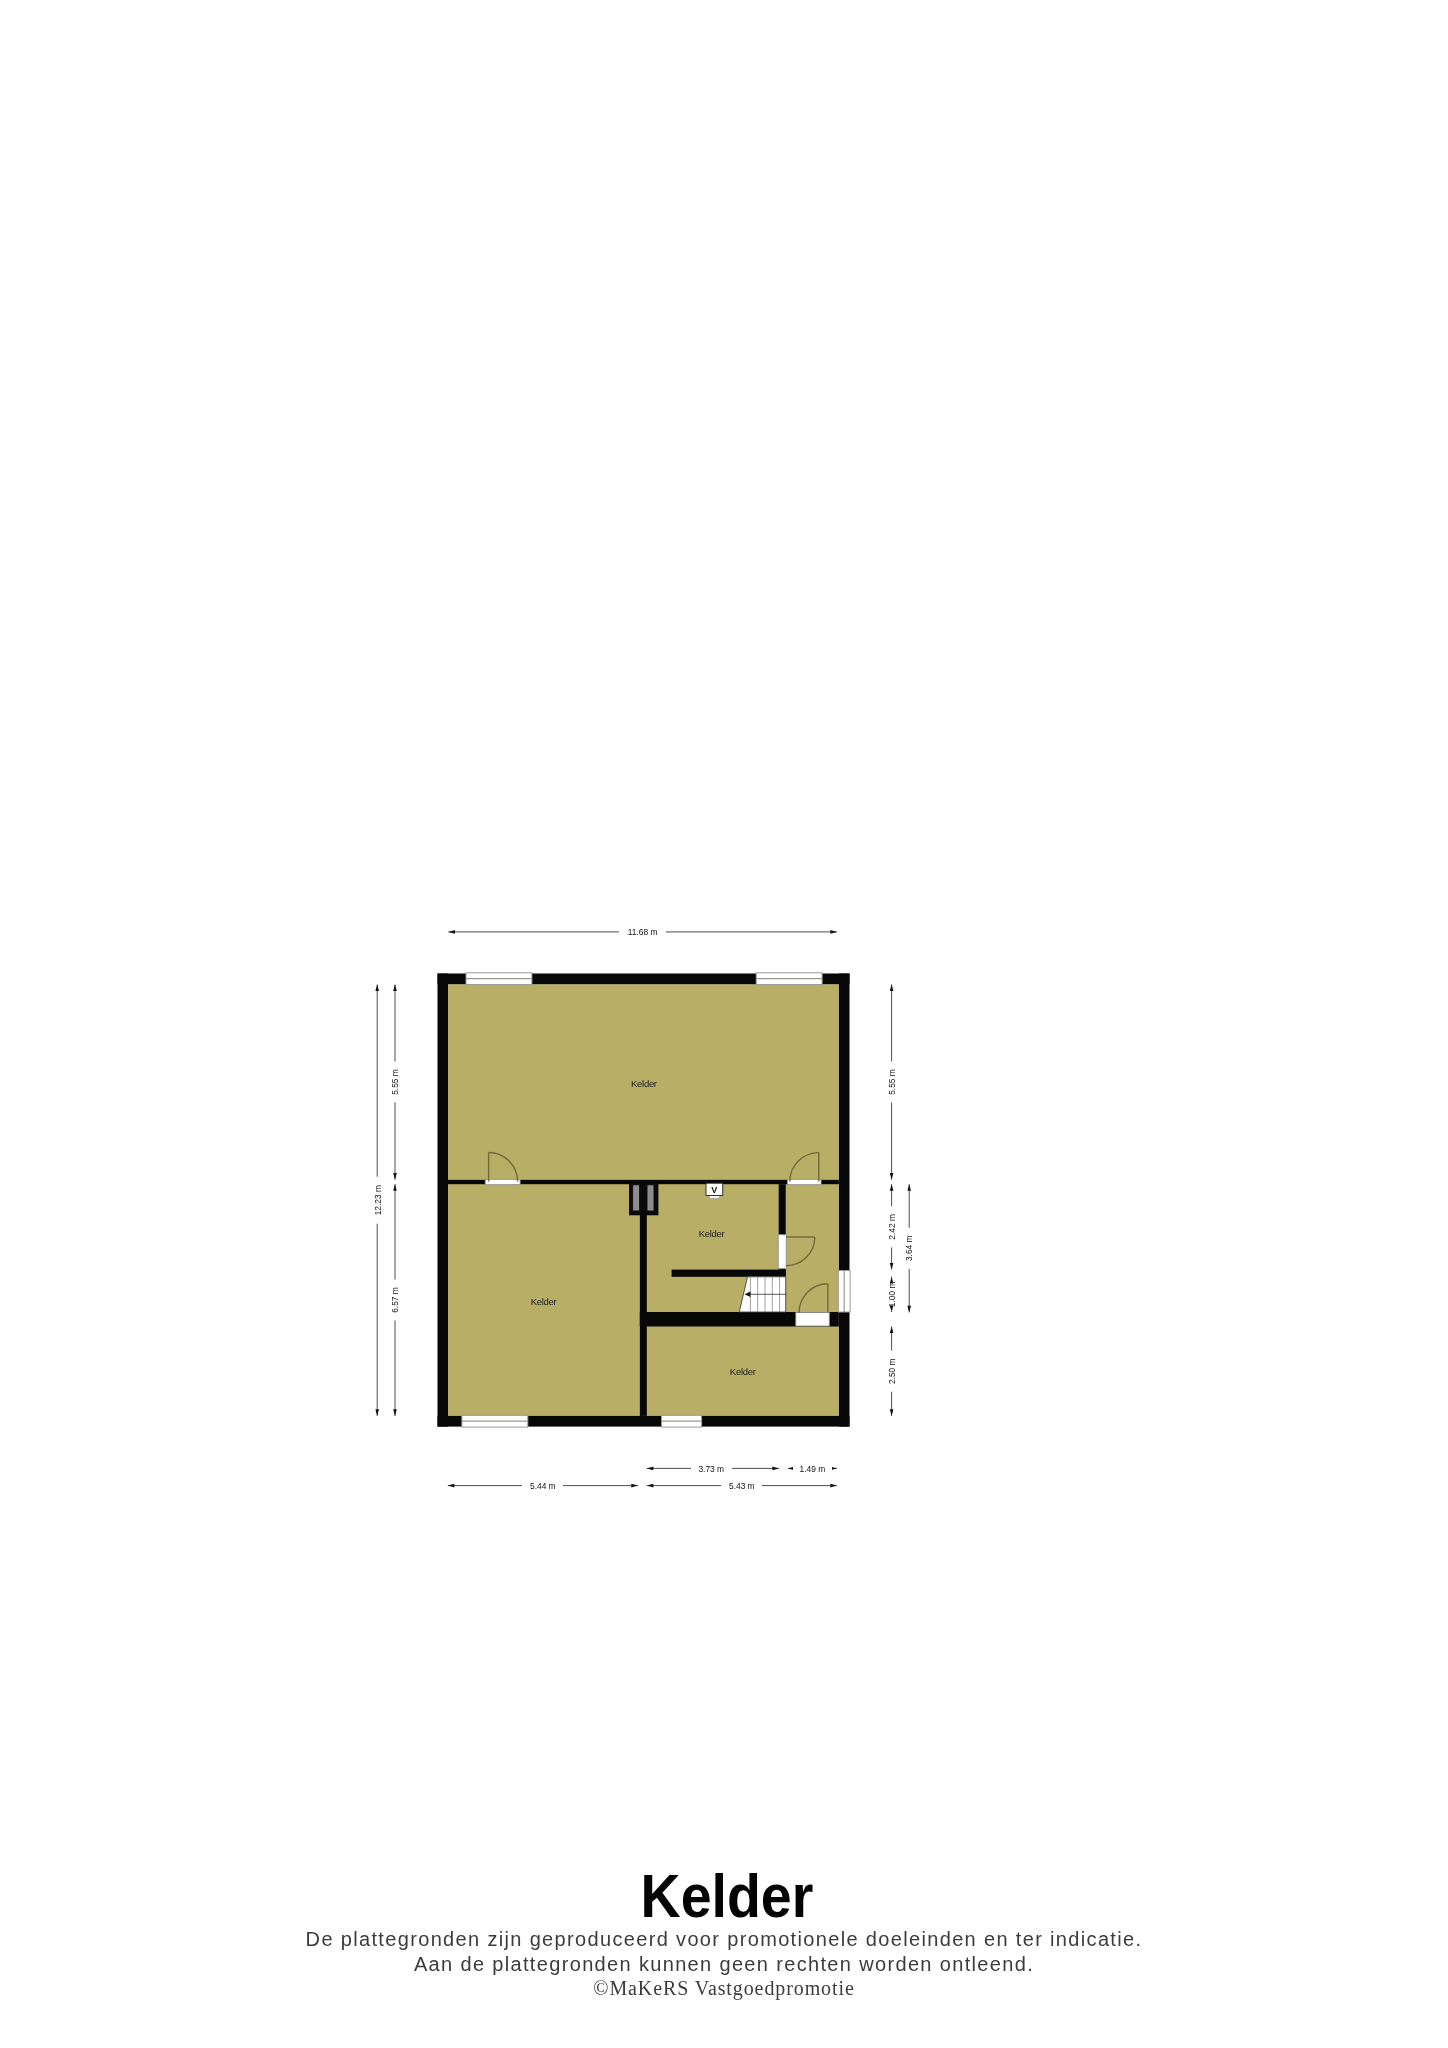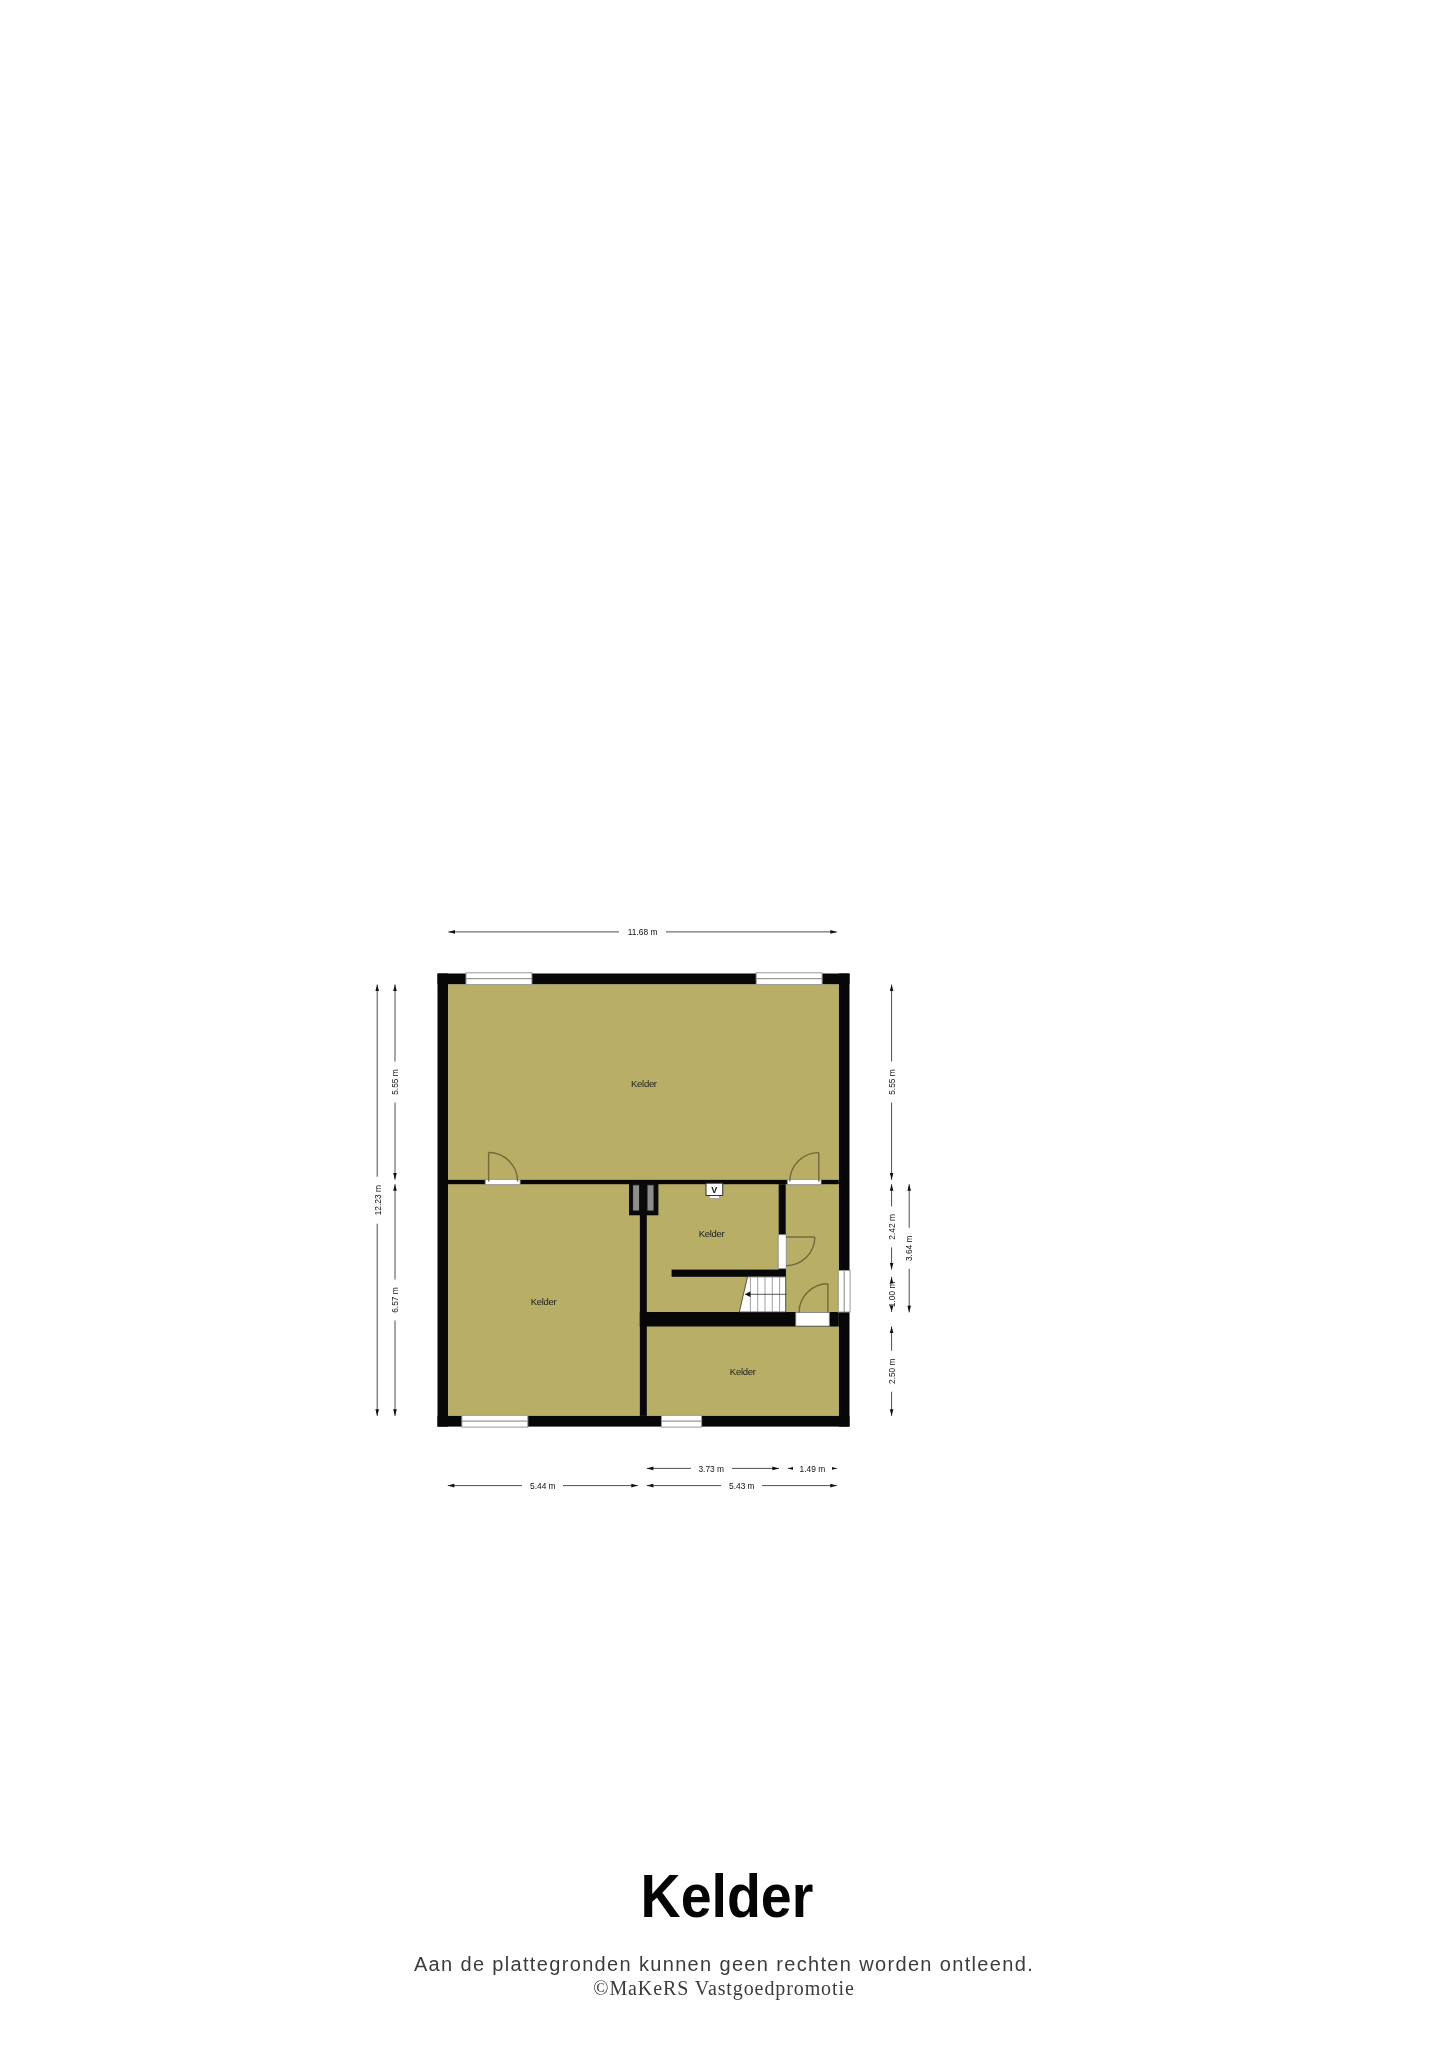--- a/index.html
+++ b/index.html
@@ -236,17 +236,18 @@
     <rect x="902.7" y="1227.8" width="13" height="41" fill="#ffffff"></rect>
     <text x="909.2" y="1248.3" font-size="8.4" fill="#111111" text-anchor="middle" transform="rotate(-90 909.2 1248.3)" dy="3.3">3.64 m</text>
   </g>
 </svg>
 
 <div style="position:absolute;left:0;top:1866px;width:1453px;text-align:center;">
   <span style="display:inline-block;font-size:61px;font-weight:bold;color:#040404;line-height:1;
                transform:scaleX(0.91);letter-spacing:0;">Kelder</span>
 </div>
 
+<div style="position:absolute;left:0;top:1929px;width:1448px;text-align:center;font-size:20px;line-height:20px;color:#3c3c3c;letter-spacing:1.34px;">De plattegronden zijn geproduceerd voor promotionele doeleinden en ter indicatie.</div>
 
 <div style="position:absolute;left:0;top:1953.6px;width:1448px;text-align:center;font-size:20px;line-height:20px;color:#3c3c3c;letter-spacing:1.34px;">Aan de plattegronden kunnen geen rechten worden ontleend.</div>
 
 <div style="position:absolute;left:0;top:1978.2px;width:1448px;text-align:center;font-size:20px;line-height:20px;color:#3c3c3c;letter-spacing:0.9px;font-family:Liberation Serif, serif;">©MaKeRS Vastgoedpromotie</div>
 </div>
 
 </body></html>

